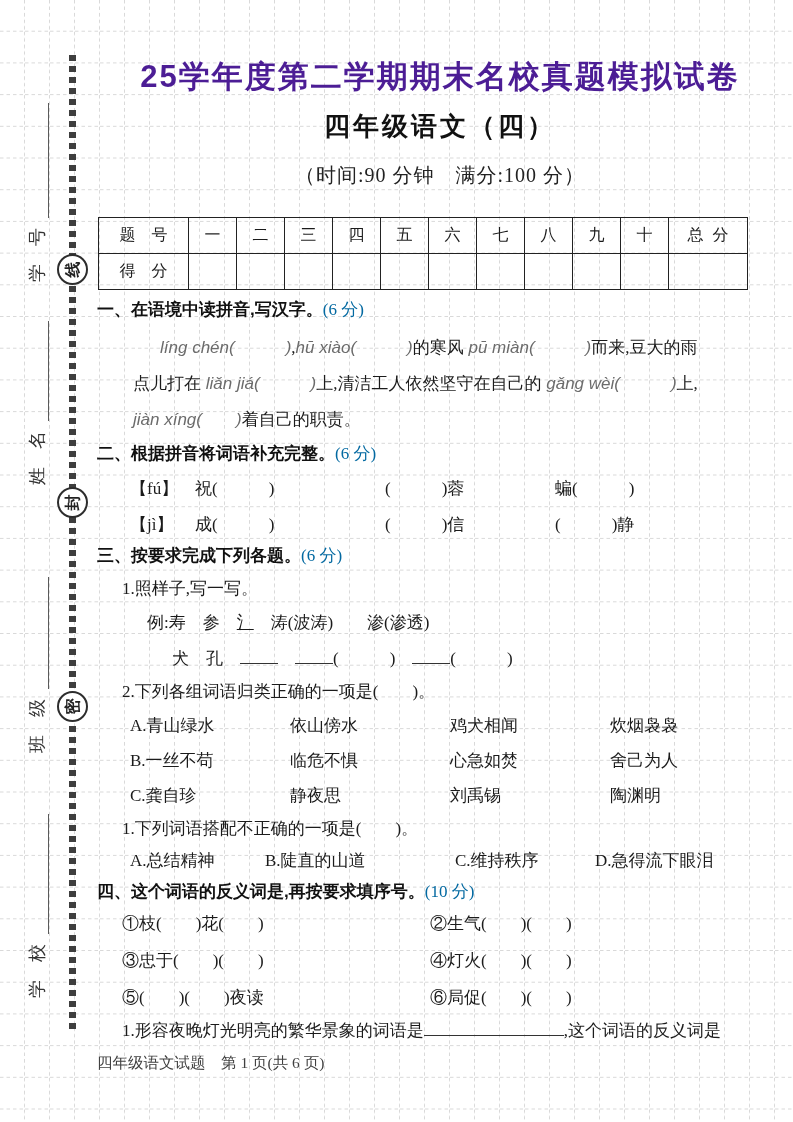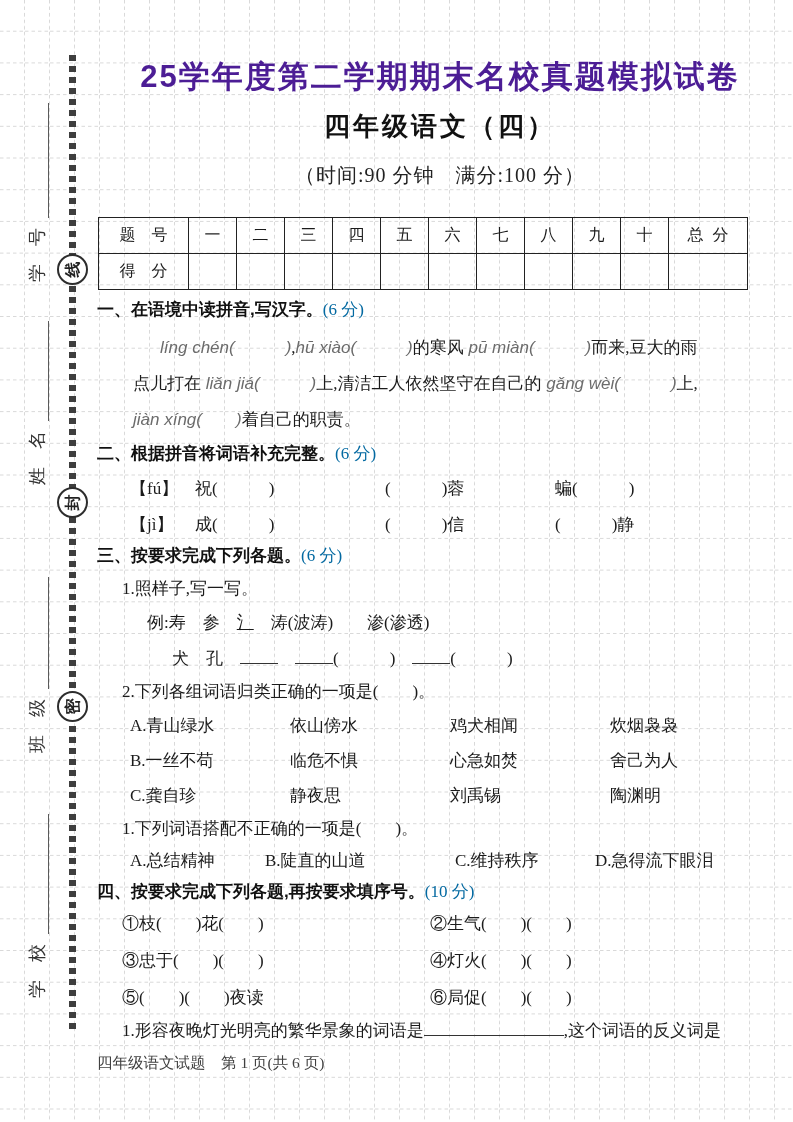--- a/index.html
+++ b/index.html
@@ -167,21 +167,21 @@
   <div class="line" style="left:130px; top:714px;"><span class="cn w160">A.青山绿水</span><span class="cn w160">依山傍水</span><span class="cn w160">鸡犬相闻</span><span class="cn">炊烟袅袅</span></div>
 
   <div class="line" style="left:130px; top:749px;"><span class="cn w160">B.一丝不苟</span><span class="cn w160">临危不惧</span><span class="cn w160">心急如焚</span><span class="cn">舍己为人</span></div>
 
   <div class="line" style="left:130px; top:784px;"><span class="cn w160">C.龚自珍</span><span class="cn w160">静夜思</span><span class="cn w160">刘禹锡</span><span class="cn">陶渊明</span></div>
 
   <div class="line cn" style="left:122px; top:817px;">1.下列词语搭配不正确的一项是(　　)。</div>
 
   <div class="line" style="left:130px; top:849px;"><span class="cn w135">A.总结精神</span><span class="cn w190">B.陡直的山道</span><span class="cn w140c">C.维持秩序</span><span class="cn">D.急得流下眼泪</span></div>
 
-  <div class="line" style="left:97px; top:880px;"><span class="h">四、按要求完成下列各题,再按要求填序号。</span><span class="score-note">(10 分)</span></div>
+  <div class="line" style="left:97px; top:880px;"><span class="h">四、这个词语的反义词是,再按要求填序号。</span><span class="score-note">(10 分)</span></div>
 
   <div class="line" style="left:122px; top:912px;"><span class="cn col1">①枝(　　)花(　　)</span><span class="cn">②生气(　　)(　　)</span></div>
 
   <div class="line" style="left:122px; top:949px;"><span class="cn col1">③忠于(　　)(　　)</span><span class="cn">④灯火(　　)(　　)</span></div>
 
   <div class="line" style="left:122px; top:986px;"><span class="cn col1">⑤(　　)(　　)夜读</span><span class="cn">⑥局促(　　)(　　)</span></div>
 
   <div class="line" style="left:122px; top:1019px;"><span class="cn">1.形容夜晚灯光明亮的繁华景象的词语是</span><span class="blank b140"></span><span class="cn">,这个词语的反义词是</span></div>
 
   <div class="abs footer">四年级语文试题　第 1 页(共 6 页)</div>

